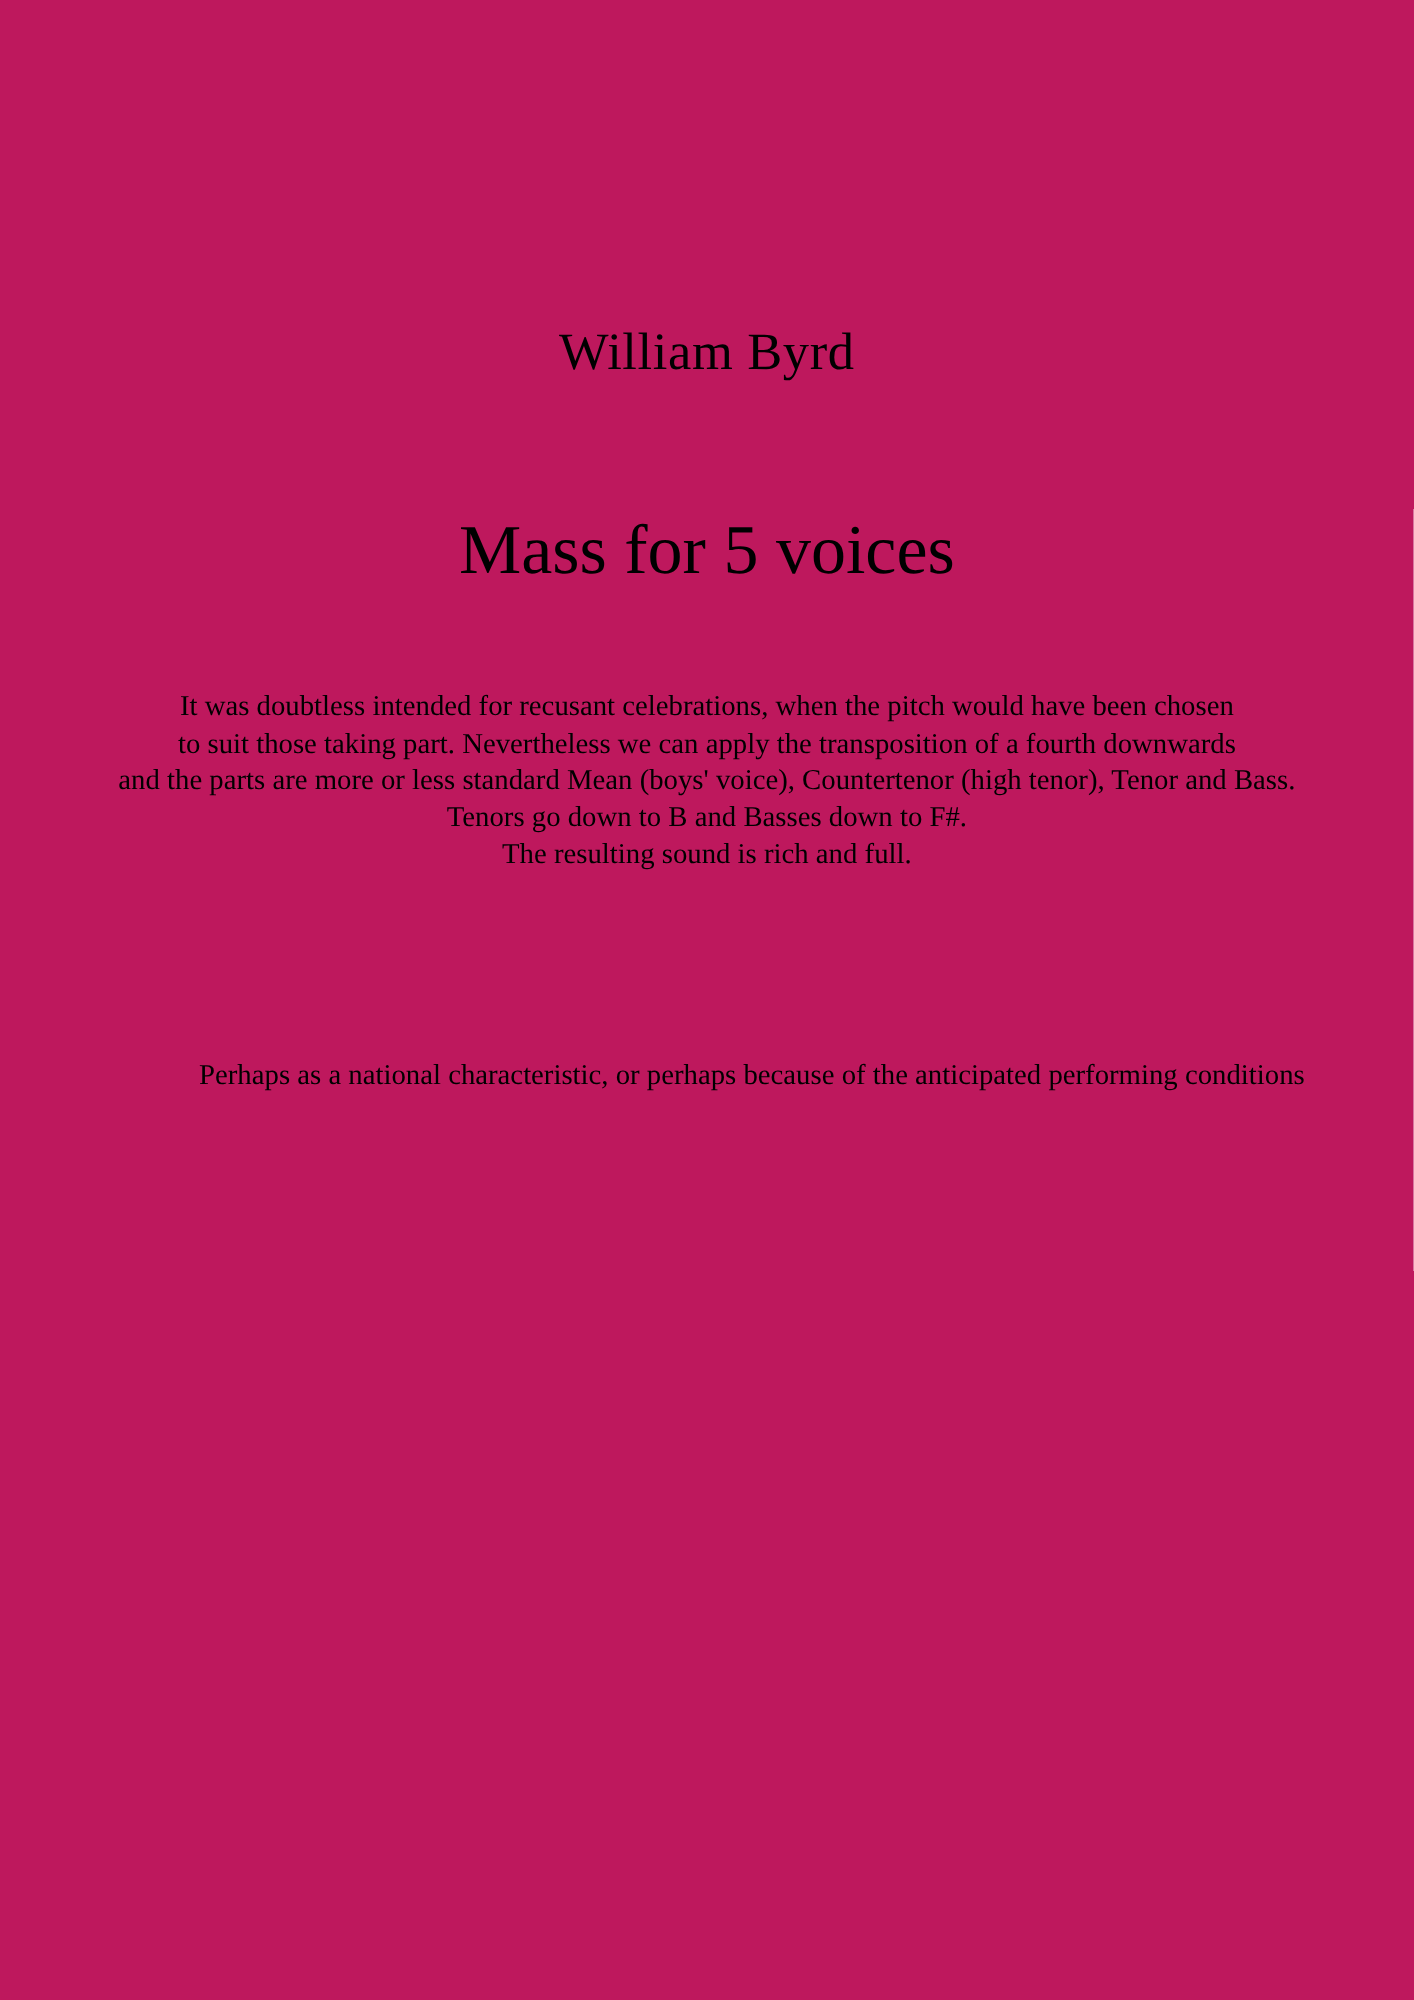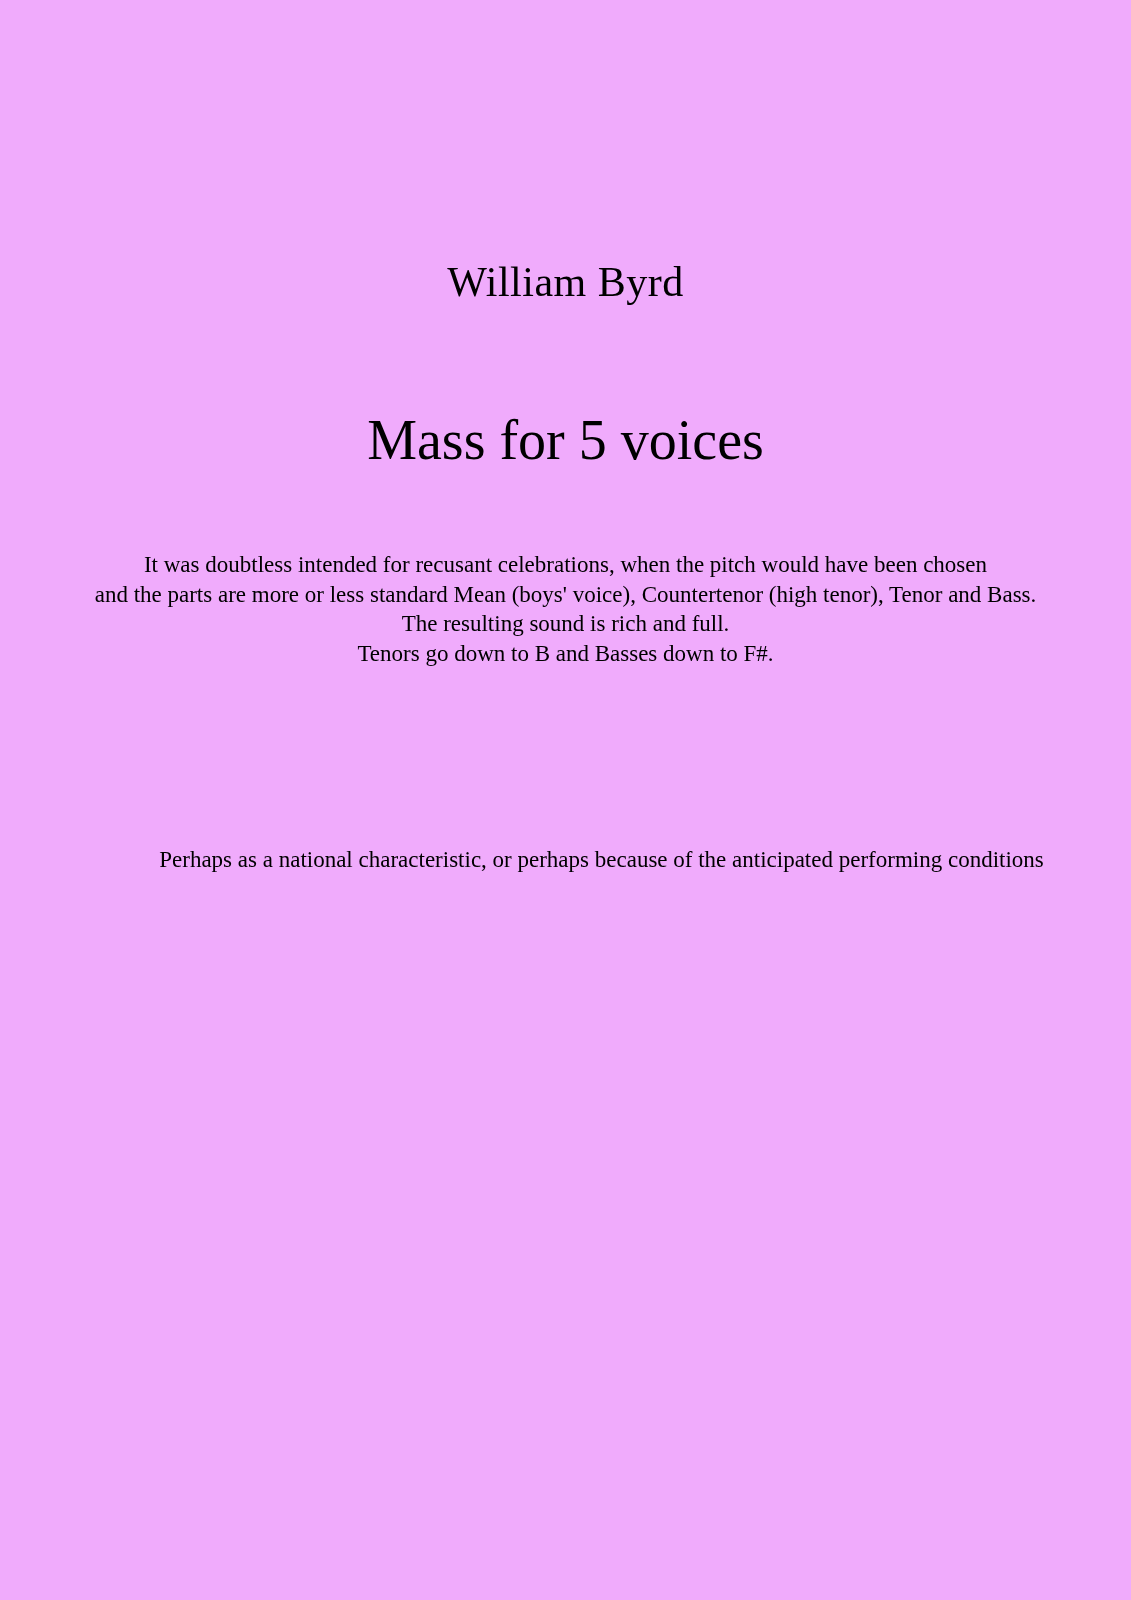--- a/index.html
+++ b/index.html
@@ -4,21 +4,21 @@
 <style>
   html, body {
     margin: 0;
     padding: 0;
     background: #ffffff;
   }
   .page {
     position: relative;
     width: 1131px;
     height: 1600px;
-    background: #f0abfc;
+    background: #be185d;
     font-family: "Liberation Serif", "DejaVu Serif", serif;
     color: #000000;
     overflow: hidden;
   }
   .author {
     position: absolute;
     top: 258px;
     left: 0;
     width: 100%;
     text-align: center;
@@ -64,22 +64,23 @@
 <body>
 
 <div class="page">
 
   <div class="author">William Byrd</div>
 
   <div class="work-title">Mass for 5 voices</div>
 
   <div class="intro">
     <div class="tline">It was doubtless intended for recusant celebrations, when the pitch would have been chosen</div>
+    <div class="tline">to suit those taking part. Nevertheless we can apply the transposition of a fourth downwards</div>
     <div class="tline">and the parts are more or less standard Mean (boys' voice), Countertenor (high tenor), Tenor and Bass.</div>
+    <div class="tline">Tenors go down to B and Basses down to F#.</div>
     <div class="tline">The resulting sound is rich and full.</div>
-    <div class="tline">Tenors go down to B and Basses down to F#.</div>
   </div>
 
   <div class="note">
     <div class="tline">Perhaps as a national characteristic, or perhaps because of the anticipated performing conditions</div>
   </div>
 
 </div>
 
 </body></html>

